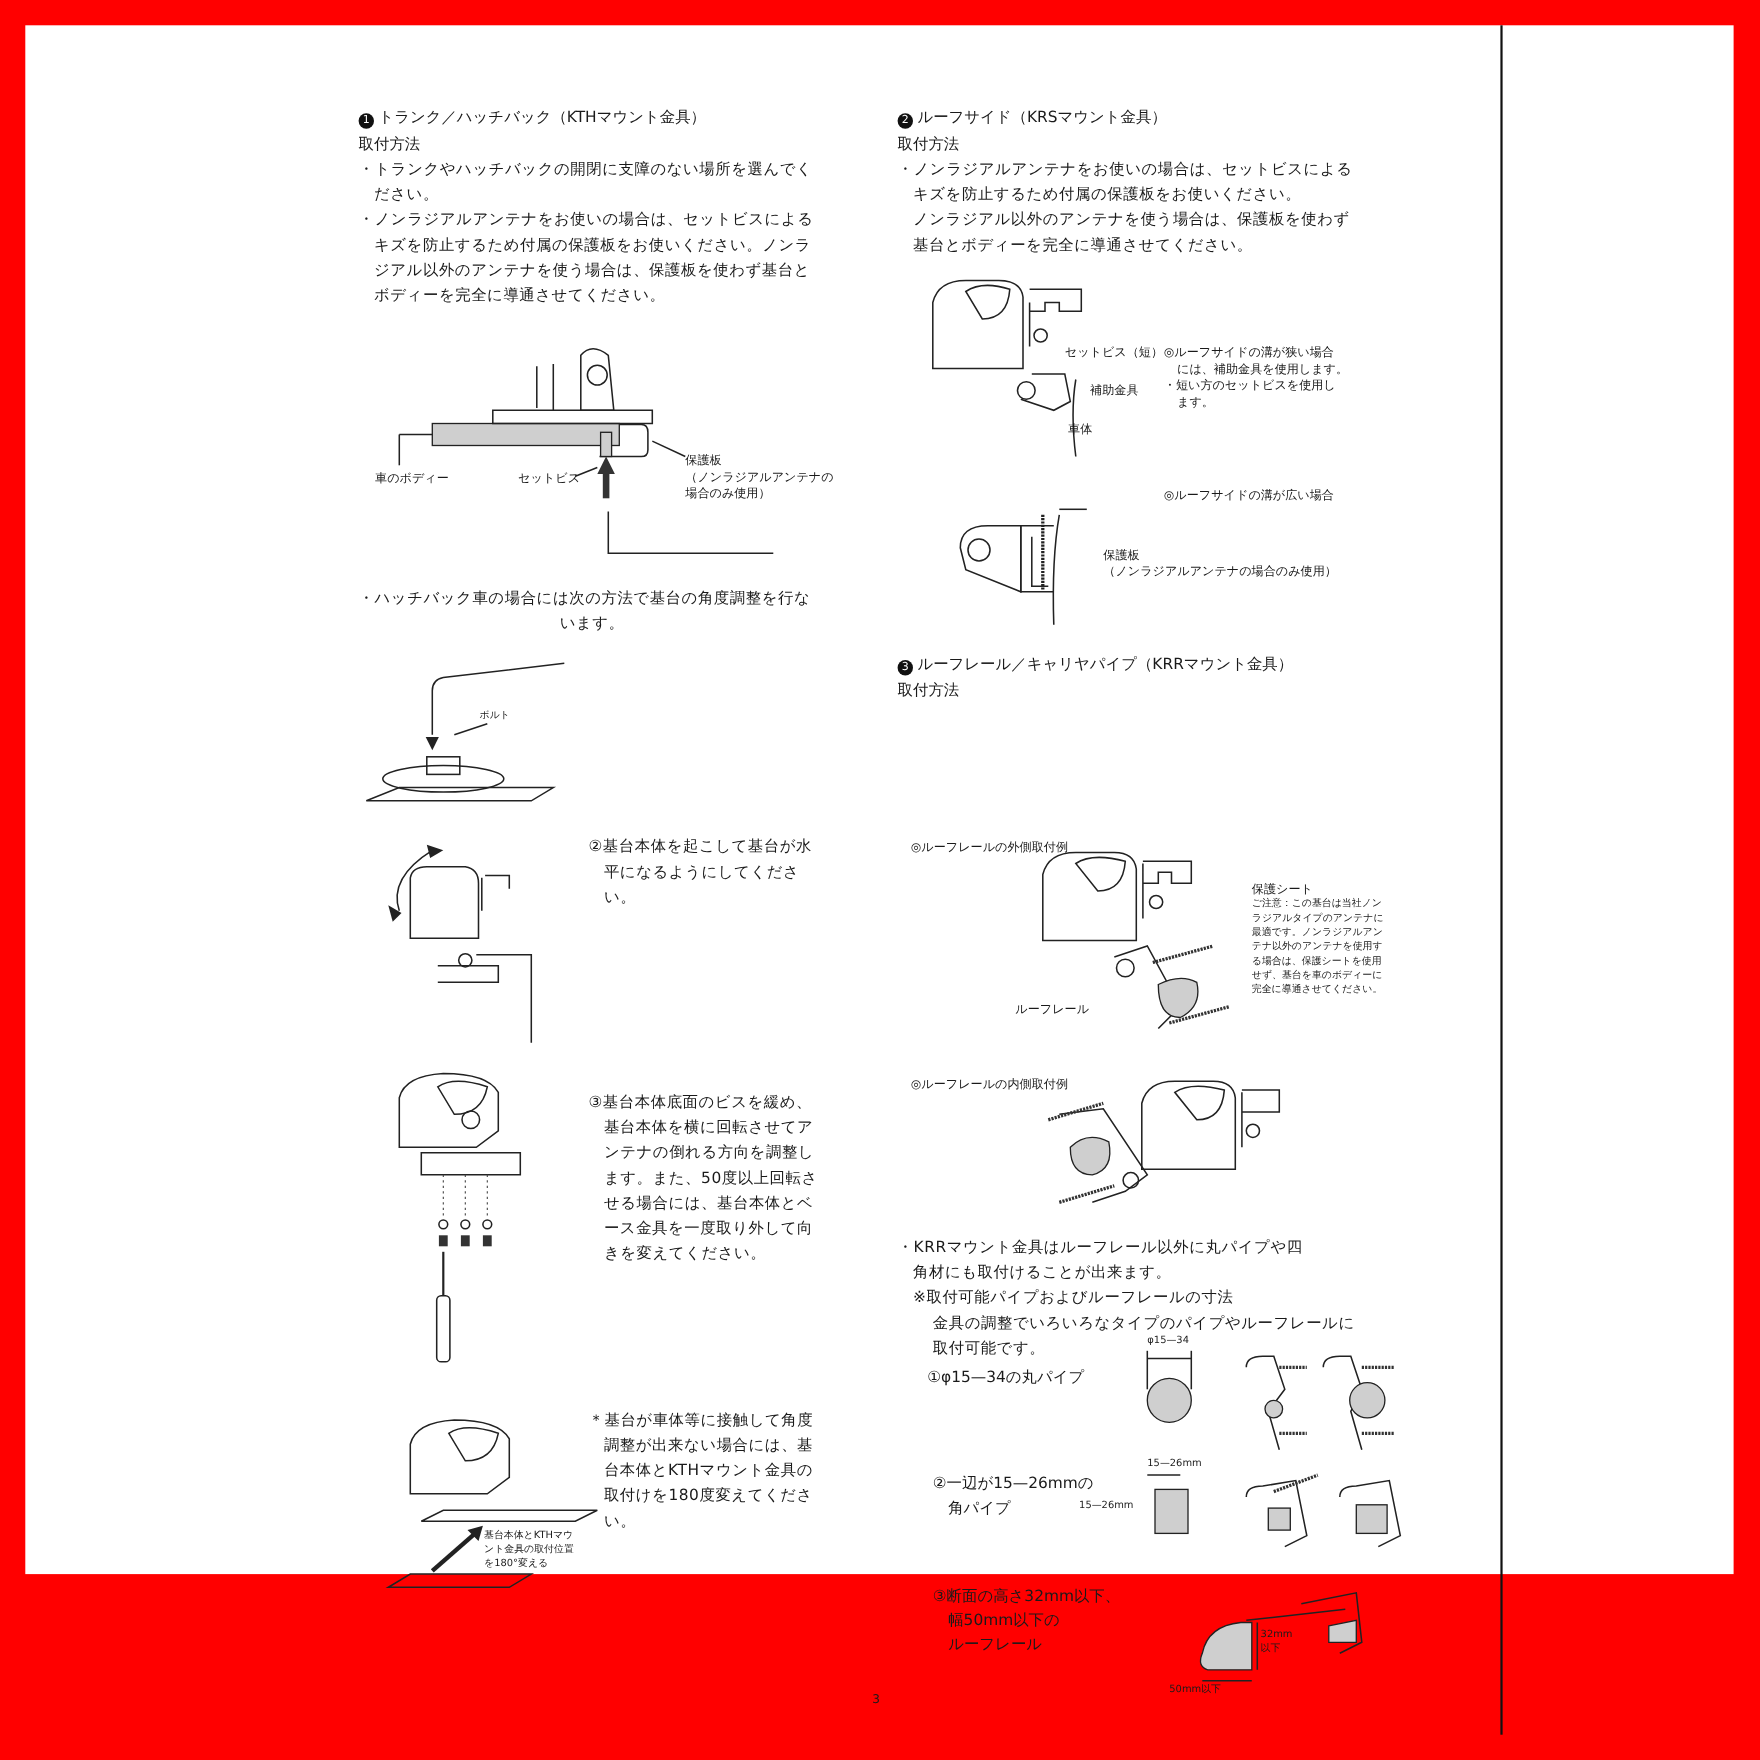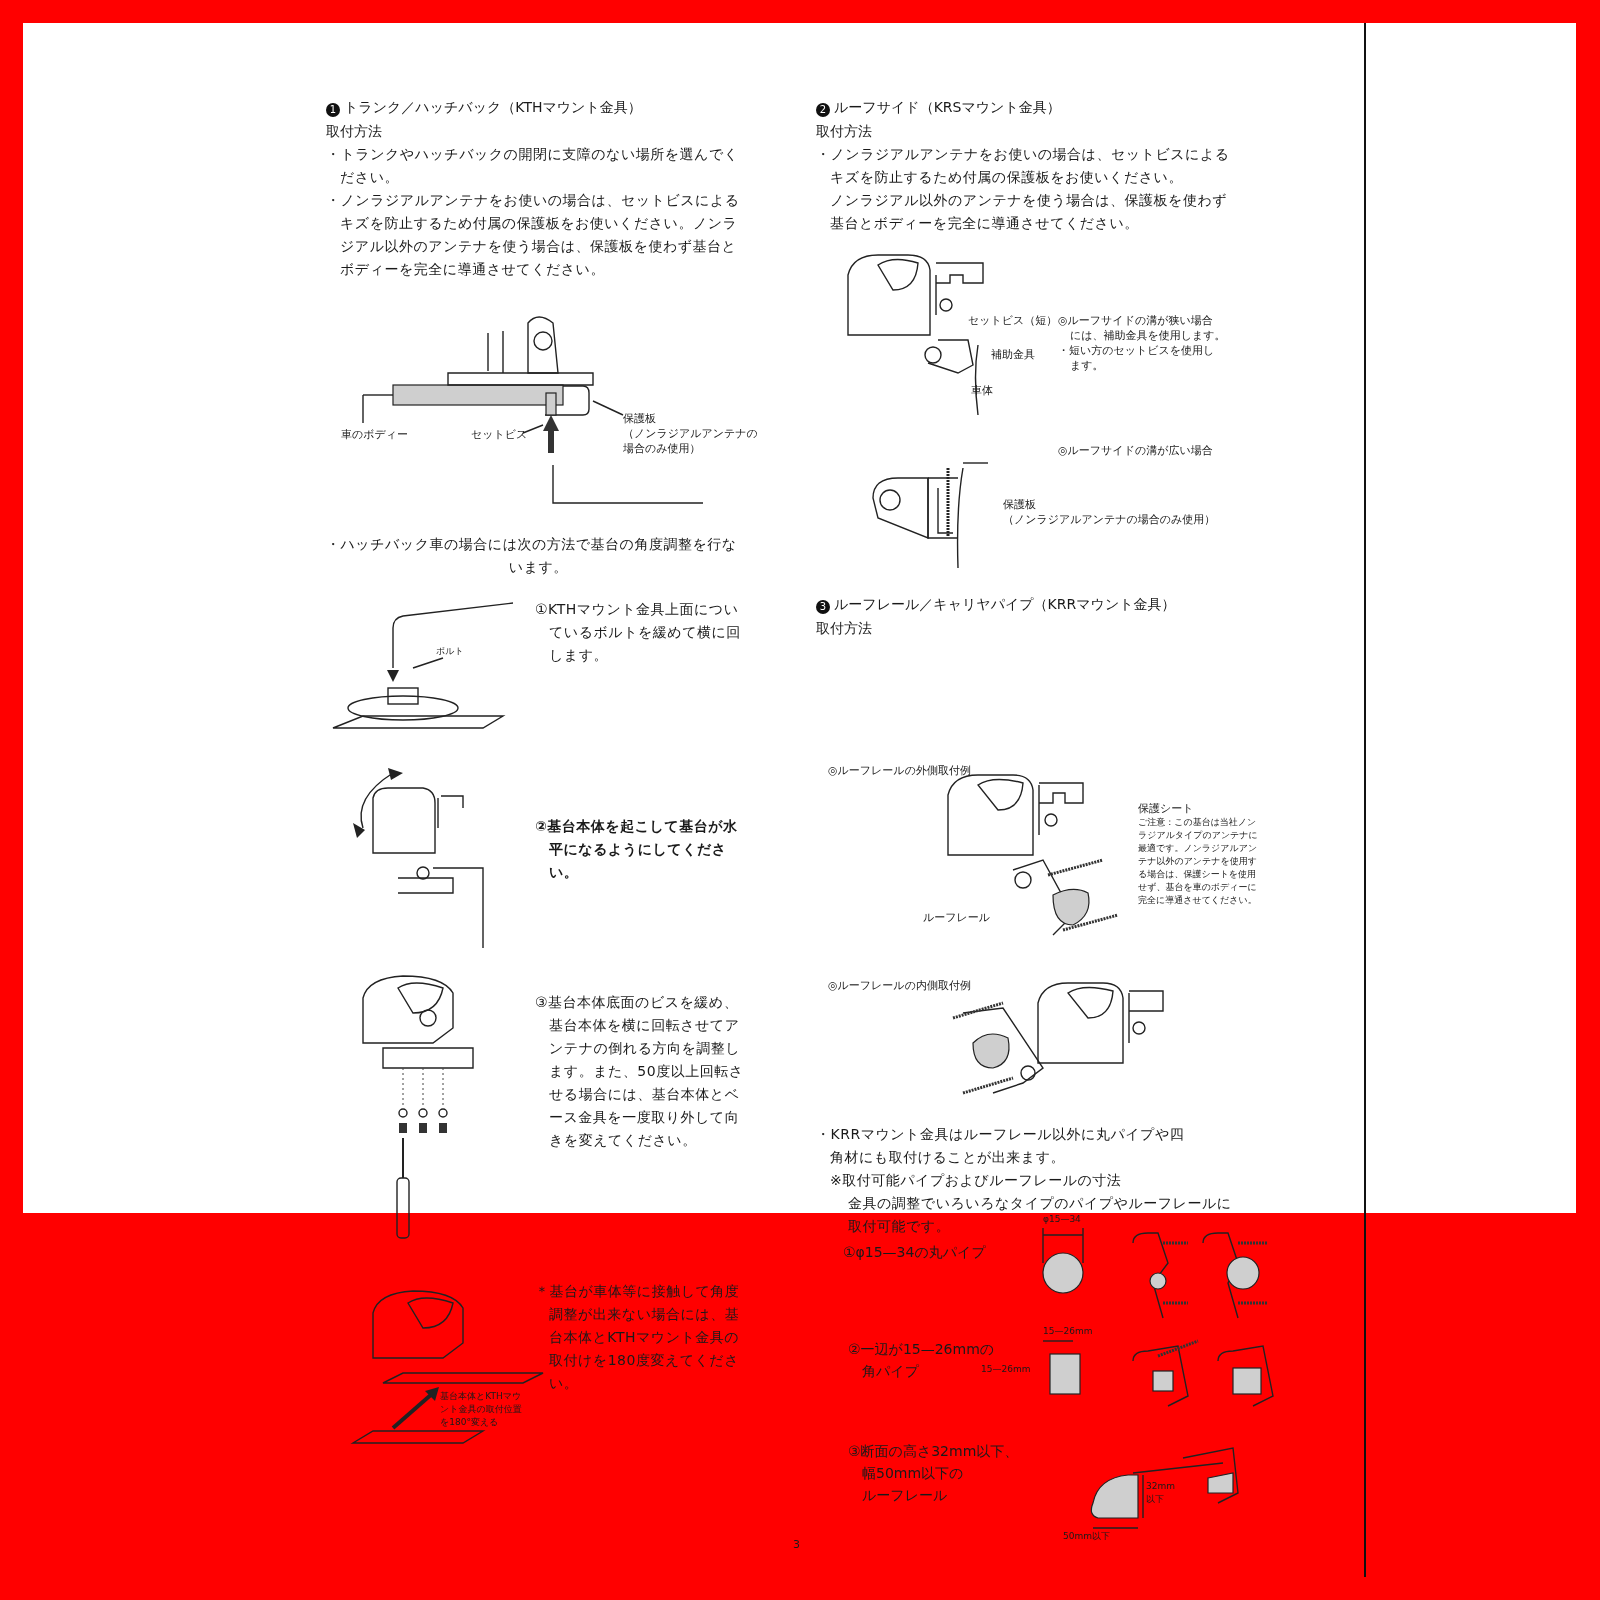--- a/index.html
+++ b/index.html
@@ -3,21 +3,21 @@
 <meta charset="utf-8">
 <style>
   html, body { margin: 0; padding: 0; }
   body {
     width: 1600px; height: 1600px; position: relative; overflow: hidden;
     background: #ff0000;
     font-family: "DejaVu Sans", "Liberation Sans", sans-serif;
     color: #1a1a1a;
   }
   .page {
-    position: absolute; left: 23px; top: 23px; width: 1553px; height: 1190px;
+    position: absolute; left: 23px; top: 23px; width: 1553px; height: 1408px;
     background: #ffffff;
   }
   .vrule {
     position: absolute; left: 1341px; top: 0; width: 2px; height: 1554px;
     background: #111;
   }
   .abs { position: absolute; }
   .h { font-size: 14px; line-height: 22px; white-space: nowrap; }
   .sub { font-size: 14px; line-height: 22px; }
   .para { font-size: 14px; line-height: 23px; letter-spacing: 0.5px; }
@@ -82,37 +82,32 @@
 
   <svg style="left:300px; top:575px;" width="210" height="150">
     <path class="stroke" d="M70 70 L70 30 Q70 20 80 18 L190 5" stroke-width="3"></path>
     <path d="M64 72 L76 72 L70 84 Z" fill="#222"></path>
     <ellipse cx="80" cy="110" rx="55" ry="12" class="stroke" stroke-width="4"></ellipse>
     <rect x="65" y="90" width="30" height="16" class="stroke"></rect>
     <path class="stroke" d="M10 130 L160 130 L180 118 L40 118 Z"></path>
     <line x1="90" y1="70" x2="120" y2="60" class="stroke"></line>
   </svg>
   <div class="abs tiny" style="left:413px; top:622px;">ボルト</div>
-  <div class="abs para" style="left:512px; top:575px;">
-    <span class="line">①KTHマウント金具上面につい</span>
-    <span class="line indent">ているボルトを緩めて横に回</span>
-    <span class="line indent">します。</span>
-  </div>
 
   <svg style="left:320px; top:745px;" width="160" height="190">
     <path class="stroke" d="M30 30 Q32 20 45 20 L80 20 Q92 22 92 35 L92 85 L30 85 Z"></path>
     <path class="stroke" d="M95 30 L95 60 M98 28 L120 28 L120 40"></path>
     <path class="stroke" d="M20 60 Q10 30 50 5" stroke-width="3"></path>
     <path d="M45 0 L60 5 L48 12 Z" fill="#222"></path>
     <path d="M10 55 L22 62 L14 70 Z" fill="#222"></path>
     <circle cx="80" cy="105" r="6" class="stroke"></circle>
     <path class="stroke" d="M55 110 L110 110 L110 125 L55 125"></path>
     <path class="stroke" d="M90 100 L140 100 L140 180" stroke-width="2"></path>
   </svg>
-  <div class="abs para" style="left:512px; top:792px;font-weight:bold;">
+  <div class="abs para" style="left:512px; top:736px;">
     <span class="line">②基台本体を起こして基台が水</span>
     <span class="line indent">平になるようにしてくださ</span>
     <span class="line indent">い。</span>
   </div>
 
   <svg style="left:320px; top:945px;" width="160" height="300">
     <path class="stroke" d="M20 30 Q25 10 60 8 Q100 8 110 25 L110 60 L90 75 L20 75 Z"></path>
     <path class="stroke" d="M55 20 Q70 10 100 20 Q95 45 70 45 Z"></path>
     <circle cx="85" cy="50" r="8" class="stroke"></circle>
     <path class="stroke" d="M40 80 L130 80 L130 100 L40 100 Z"></path>

